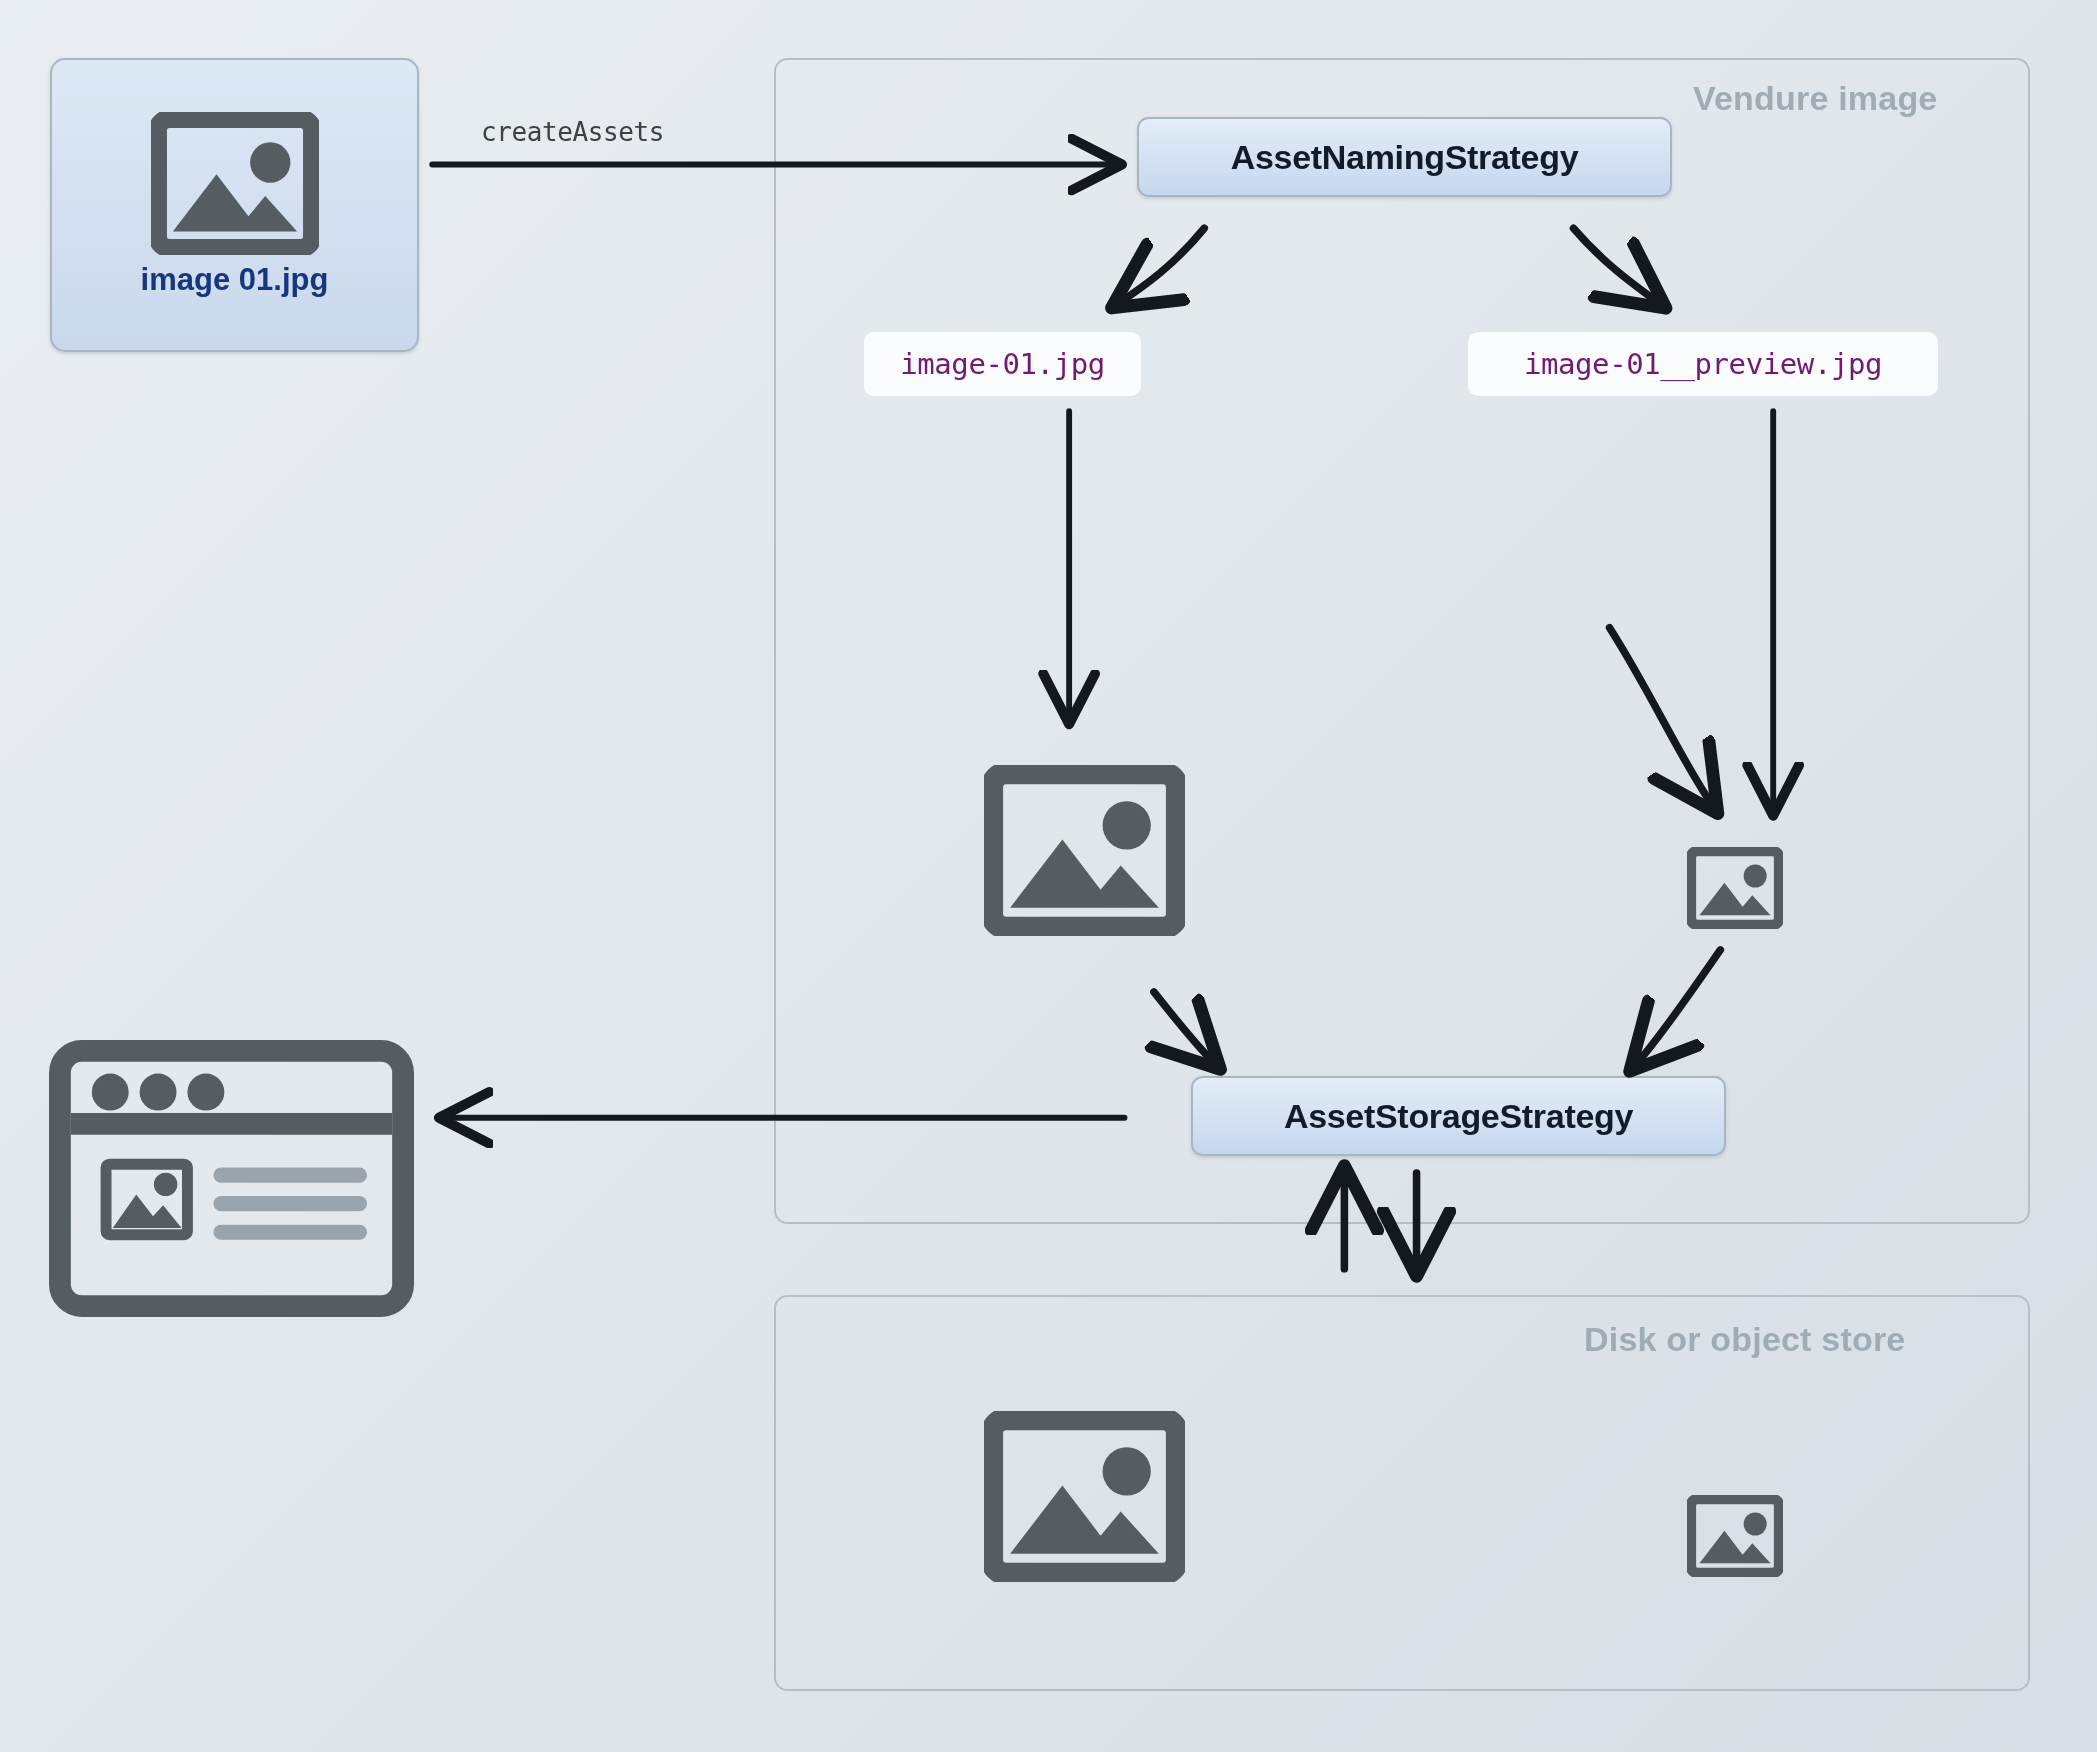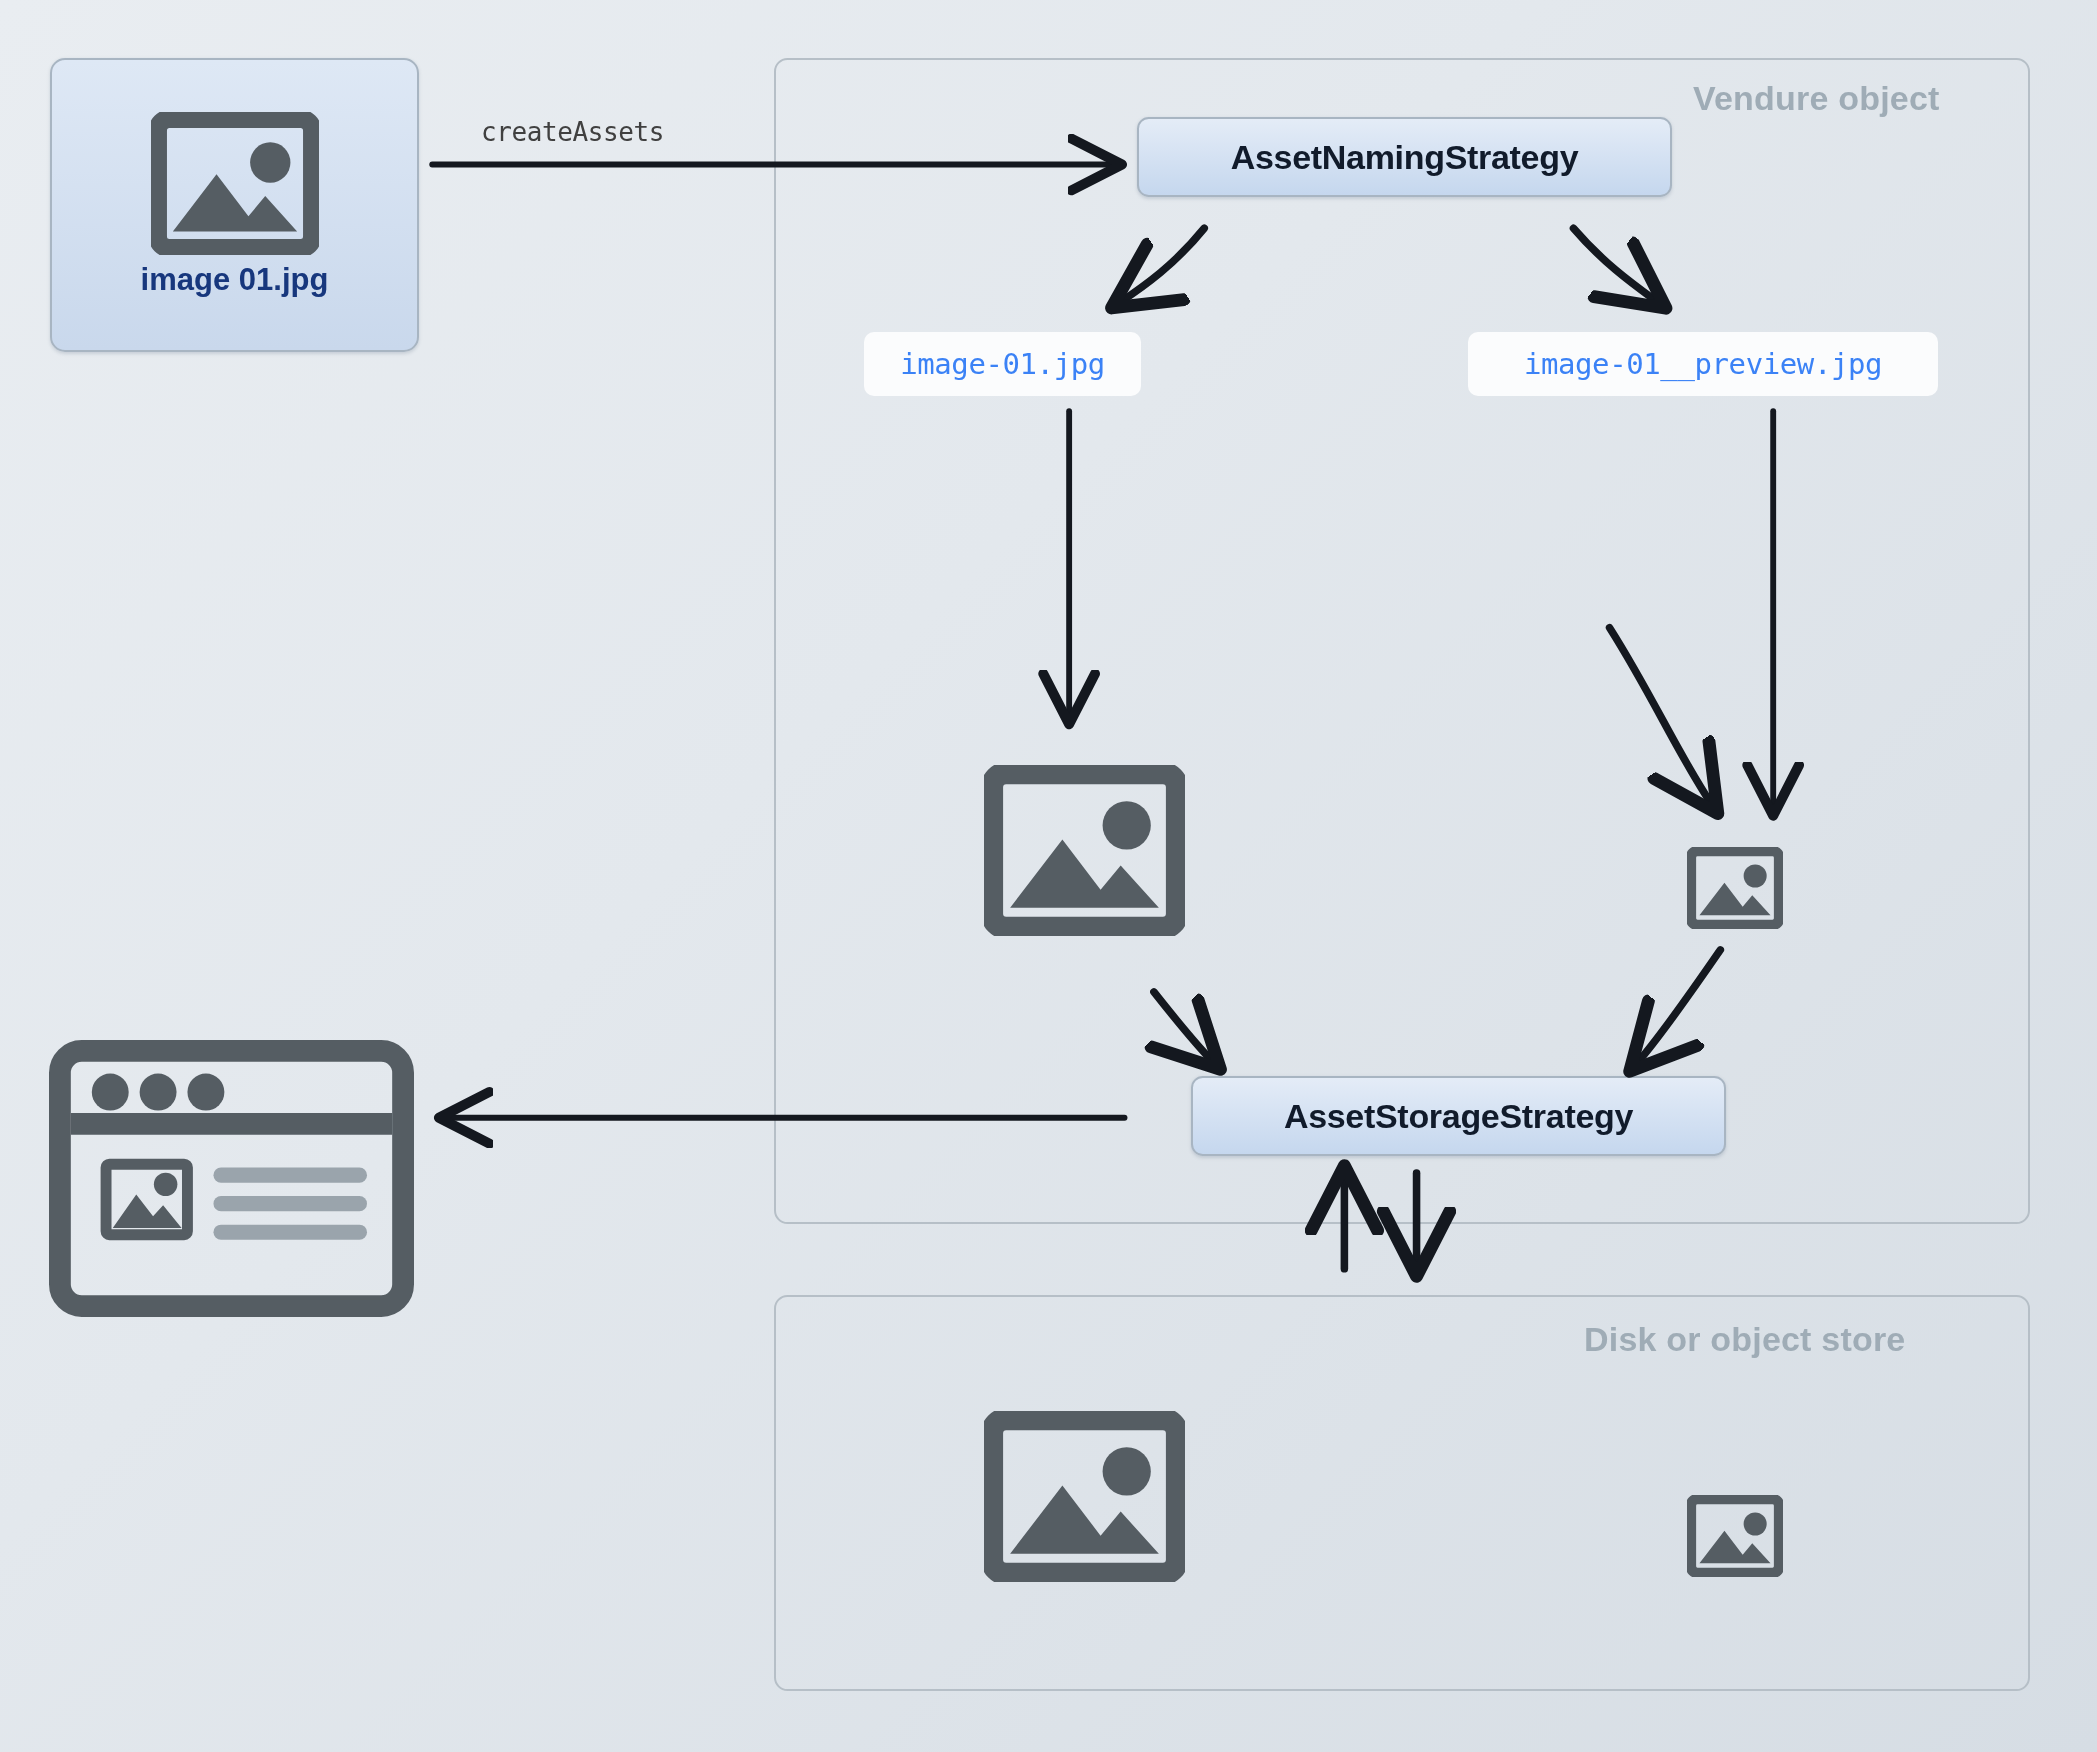--- a/index.html
+++ b/index.html
@@ -98,21 +98,21 @@
     background: #fbfcfd;
     border-radius: 10px;
     display: flex;
     align-items: center;
     justify-content: center;
     z-index: 3;
   }
   .file-chip-label {
     font-family: "DejaVu Sans Mono", "Liberation Mono", monospace;
     font-size: 29px;
-    color: #3b82f6;
+    color: #701a75;
     white-space: nowrap;
     letter-spacing: -0.4px;
   }
 
   
   .icon-holder {
     position: absolute;
     z-index: 3;
   }
   .icon-holder svg { display: block; }
@@ -127,21 +127,21 @@
     z-index: 6;
     letter-spacing: -0.4px;
   }
 </style>
 </head>
 <body>
 
 <div id="stage">
 
   <div class="group-box" style="left:774px; top:58px; width:1256px; height:1166px;"></div>
-  <div class="group-label" style="left:1693px; top:79px;">Vendure object</div>
+  <div class="group-label" style="left:1693px; top:79px;">Vendure image</div>
 
   <div class="group-box" style="left:774px; top:1295px; width:1256px; height:396px;"></div>
   <div class="group-label" style="left:1584px; top:1320px;">Disk or object store</div>
 
   <div class="asset-card" style="left:50px; top:58px; width:369px; height:294px;">
     <span class="icon-holder" style="position:relative;">
       <svg width="168" height="143" viewBox="0 0 200 170" aria-hidden="true">
         <rect x="8" y="8" width="184" height="154" rx="14" ry="14" fill="none" stroke="#555d63" stroke-width="22"></rect>
         <circle cx="142" cy="60" r="24" fill="#555d63"></circle>
         <path d="M26 142 L78 74 L116 124 L136 100 L174 142 Z" fill="#555d63"></path>

